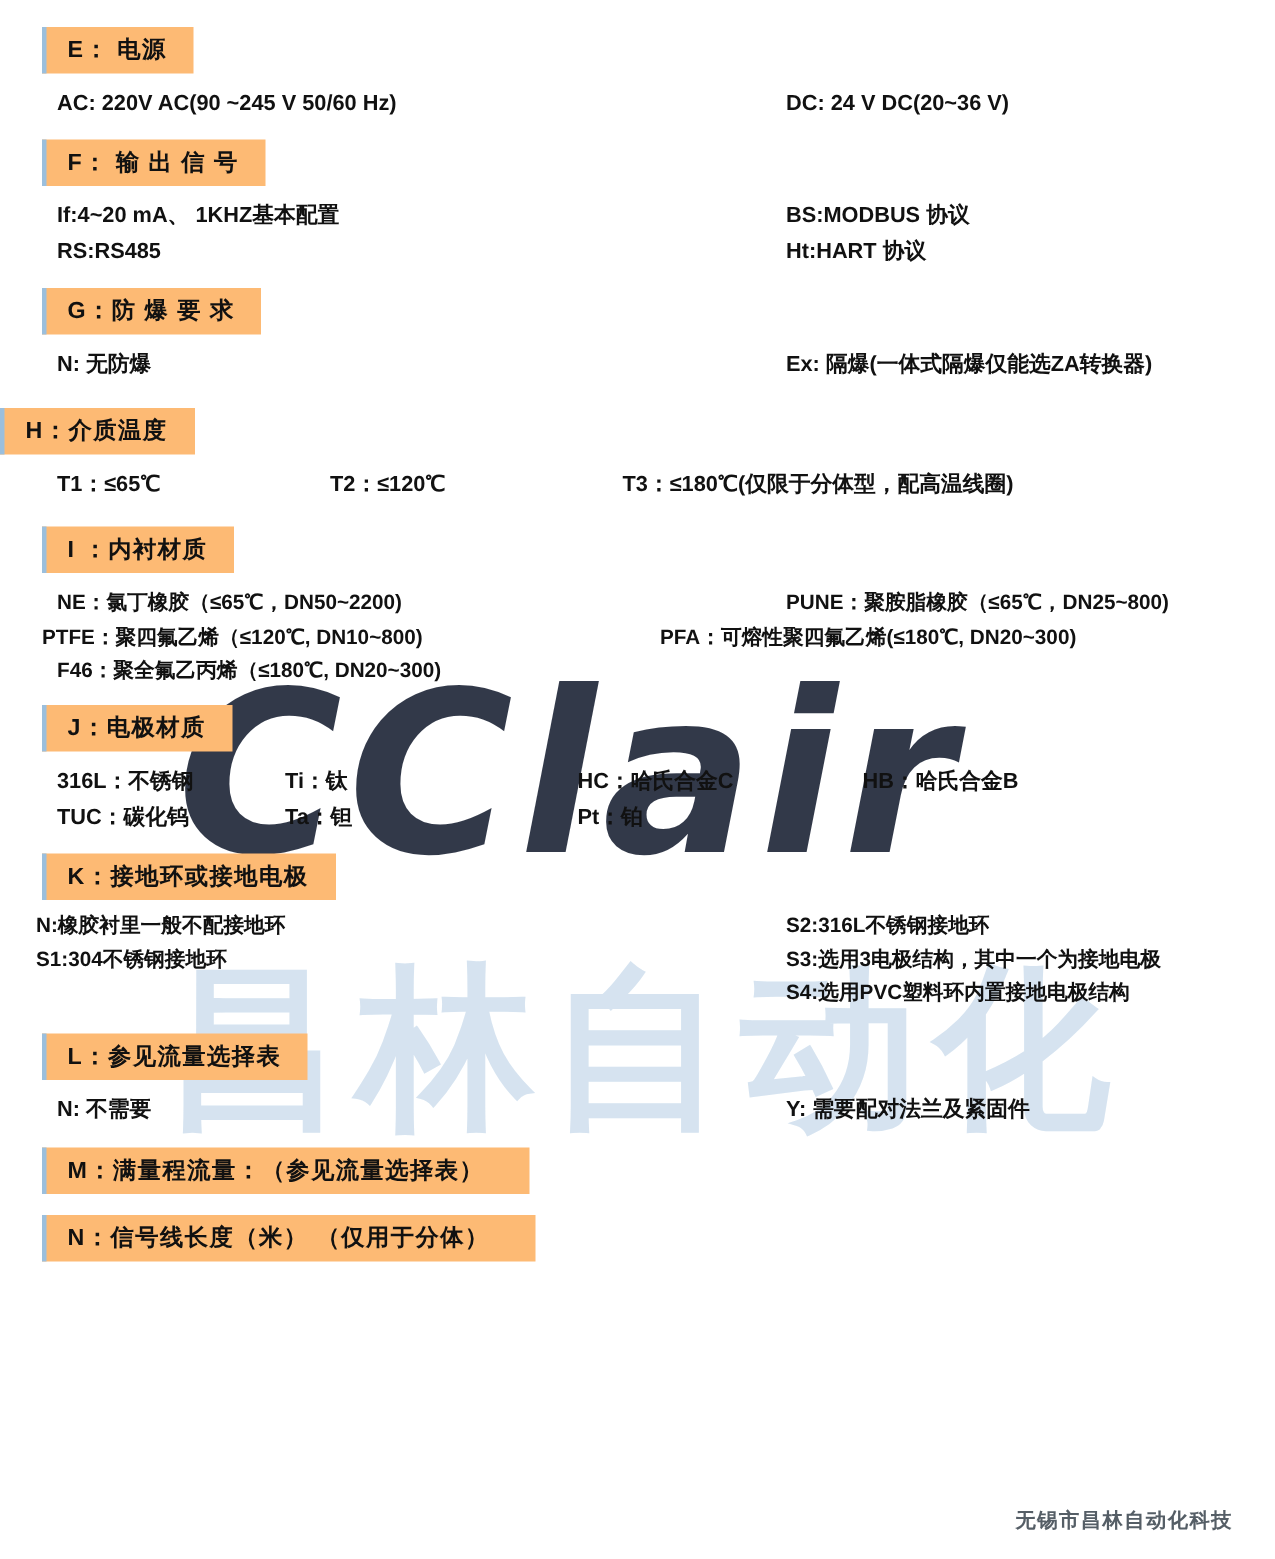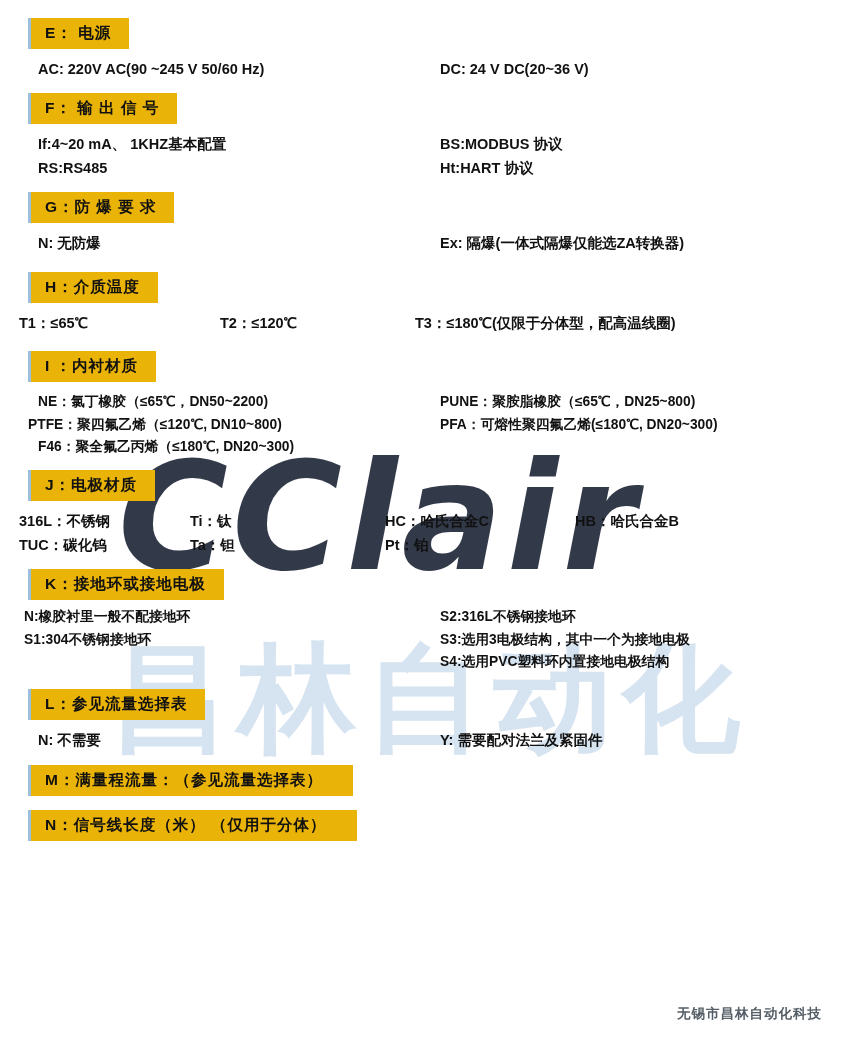--- a/index.html
+++ b/index.html
@@ -59,21 +59,21 @@
     padding: 0;
   }
 
   .section {
     position: relative;
     margin: 0;
   }
 
   .hdr {
     display: inline-block;
-    background: #eab308;
+    background: #fdba74;
     border-left: 3px solid #9bbfdd;
     padding: 5px 18px 5px 14px;
     font-size: 15.5px;
     font-weight: bold;
     letter-spacing: 1px;
     white-space: nowrap;
     color: #111;
   }
   .hdr.wide { padding-right: 30px; }
 
@@ -81,26 +81,26 @@
     padding: 9px 0 6px 0;
   }
   .row {
     display: flex;
     align-items: flex-start;
     line-height: 1.62;
     font-size: 14.5px;
     font-weight: bold;
     color: #111;
   }
-  .c1 { width: 220px; padding-left: 19px; box-sizing: border-box; white-space: nowrap; }
+  .c1 { width: 220px; padding-left: 38px; box-sizing: border-box; white-space: nowrap; }
   .c2 { width: 195px; box-sizing: border-box; white-space: nowrap; }
   .c3 { width: 175px; box-sizing: border-box; white-space: nowrap; margin-left: 40px; }
   .c4 { flex: 1; box-sizing: border-box; white-space: nowrap; }
 
-  .colA { width: 440px; padding-left: 38px; box-sizing: border-box; white-space: nowrap; }
+  .colA { width: 524px; padding-left: 38px; box-sizing: border-box; white-space: nowrap; }
   .colB { flex: 1; box-sizing: border-box; white-space: nowrap; }
 
   .colA2 { width: 440px; padding-left: 28px; box-sizing: border-box; white-space: nowrap; }
 
   .sm { font-size: 13.8px; }
 
   .footer {
     position: absolute;
     right: 28px;
     bottom: 16px;
@@ -164,21 +164,21 @@
     <div class="rows">
       <div class="row">
         <div class="colA">N: 无防爆</div>
         <div class="colB">Ex: 隔爆(一体式隔爆仅能选ZA转换器)</div>
       </div>
     </div>
   </div>
 
   <div class="section">
     <div class="spacer-10"></div>
-    <div style="padding-left:28px">
+    <div style="">
       <span class="hdr">H：介质温度</span>
     </div>
     <div class="rows">
       <div class="row">
         <div class="c1">T1：≤65℃</div>
         <div class="c2">T2：≤120℃</div>
         <div class="c4">T3：≤180℃(仅限于分体型，配高温线圈)</div>
       </div>
     </div>
   </div>

